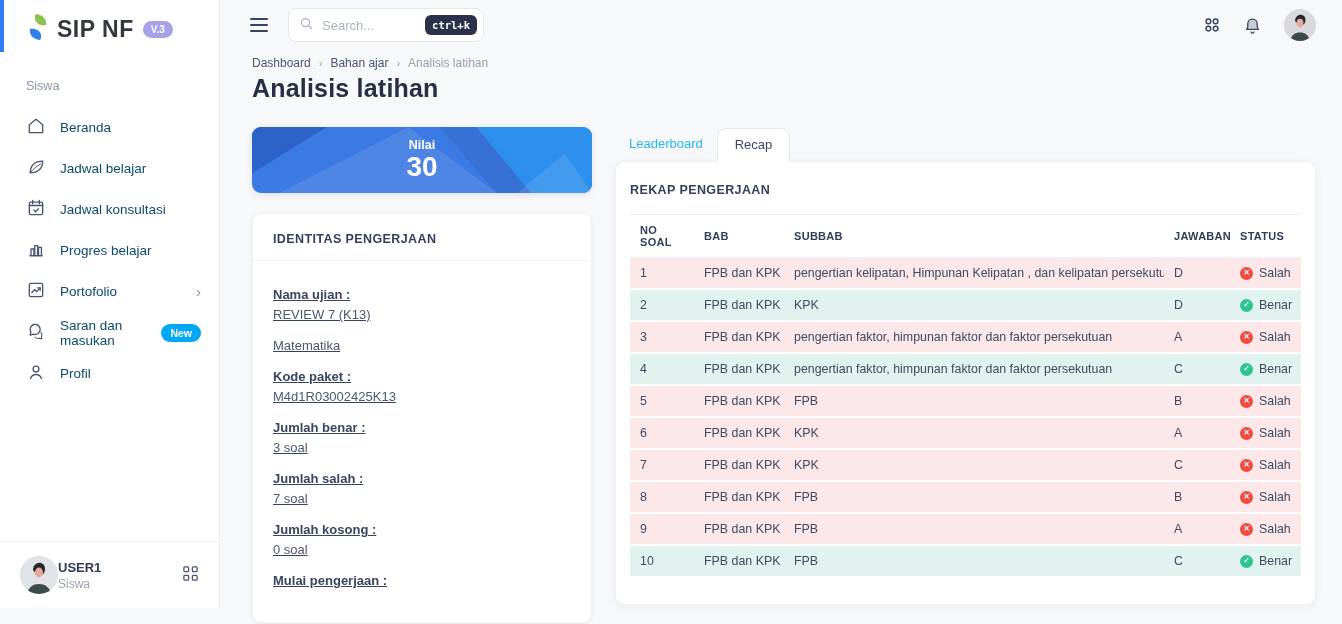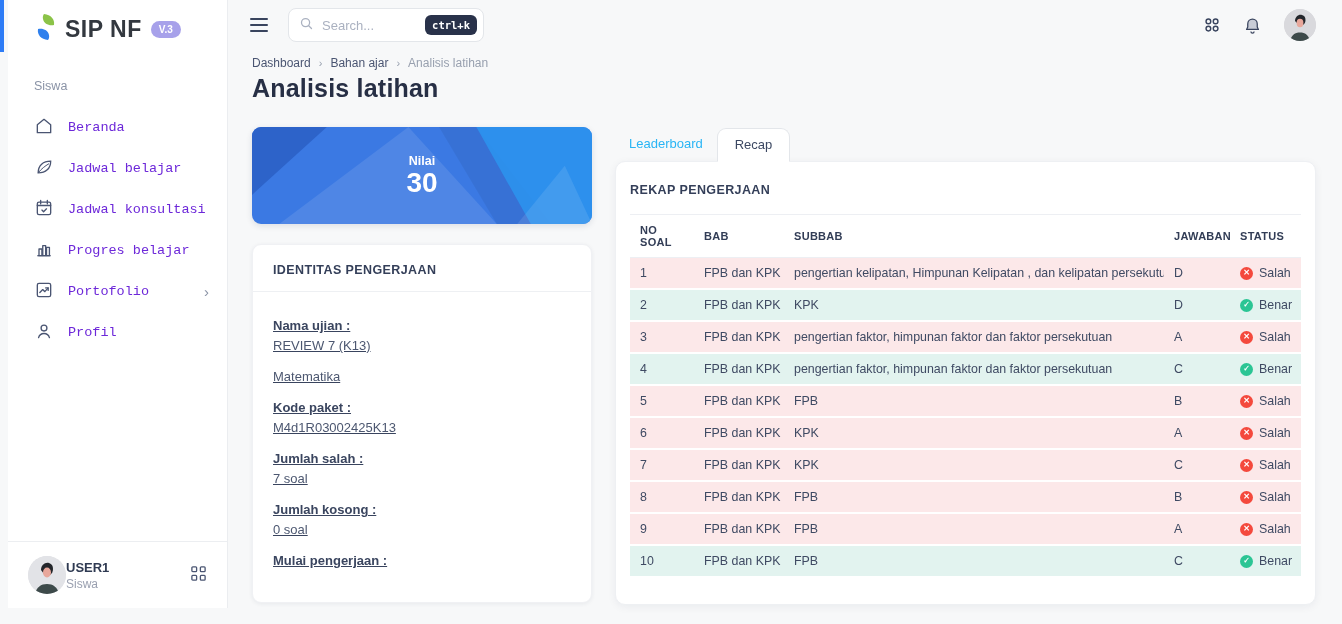--- a/index.html
+++ b/index.html
@@ -7,30 +7,30 @@
   body {
     font-family:"Liberation Sans", sans-serif;
     background:#f7f8f9;
     color:#39445e;
     position:relative;
   }
   .left-accent { position:absolute; left:0; top:0; width:4px; height:52px; background:#2e7cf6; z-index:30; }
 
   
   .sidebar {
-    position:absolute; left:8px; top:0; width:220px; height:608px;
+    position:absolute; left:0; top:0; width:220px; height:608px;
     background:#ffffff; border-right:1px solid #ebedf0; z-index:20;
   }
   .logo-row { display:flex; align-items:center; gap:7px; padding:13px 0 0 26px; }
   .brand-text { font-size:23px; font-weight:800; color:#33383f; letter-spacing:.5px; }
   .ver-badge { background:#a7a1ea; color:#fff; font-size:10px; font-weight:700; padding:3px 8px; border-radius:10px; margin-left:2px; }
   .section-label { padding:34px 0 0 26px; font-size:12.5px; color:#8a93a6; }
   .side-nav { margin-top:14px; }
   .side-item { display:flex; align-items:center; gap:14px; padding:10px 18px 10px 26px; height:41px; cursor:pointer; }
-  .side-item .lbl { font-size:13.5px; color:#6d28d9;font-family:Liberation Mono, monospace; }
+  .side-item .lbl { font-size:13.5px; color:#0c4a6e; }
   .side-item svg { flex:0 0 auto; }
   .chev { margin-left:auto; color:#8a93a6; font-size:15px; }
   .new-badge { margin-left:auto; background:#00a7f5; color:#fff; font-size:10.5px; font-weight:700; padding:3px 9px; border-radius:10px; }
   .sidebar-user {
     position:absolute; left:0; bottom:0; width:100%;
     border-top:1px solid #eceef1; padding:14px 20px; display:flex; align-items:center; gap:0; background:#fff;
   }
   .su-meta { display:flex; flex-direction:column; gap:2px; }
   .su-name { font-size:13px; font-weight:700; color:#2f3a52; }
   .su-role { font-size:12px; color:#9aa0b0; }
@@ -68,21 +68,21 @@
   .crumb.current { color:#98a0af; cursor:default; }
   .crumb-sep { color:#98a0af; font-size:11px; }
   .page-title { font-size:25px; font-weight:800; color:#272f45; margin-top:4px; letter-spacing:.2px; }
 
   .columns { display:flex; gap:23px; margin-top:24px; align-items:flex-start; }
   .col-left { width:340px; flex:0 0 auto; }
   .col-right { flex:1; min-width:0; }
 
   
   .score-card {
-    position:relative; height:97px; border-radius:9px; background:#3b79e3; overflow:hidden;
+    position:relative; height:66px; border-radius:9px; background:#3b79e3; overflow:hidden;
     box-shadow:0 2px 6px rgba(25,40,70,.12);
   }
   .facet { position:absolute; inset:0; }
   .f1 { background:#2d63c9; clip-path:polygon(0 0, 22% 0, 0 70%); }
   .f2 { background:rgba(255,255,255,.10); clip-path:polygon(8% 100%, 46% 0, 72% 100%); }
   .f3 { background:#2b94ef; clip-path:polygon(66% 0, 100% 0, 100% 100%, 82% 100%); opacity:.85; }
   .f4 { background:rgba(255,255,255,.10); clip-path:polygon(78% 100%, 92% 40%, 100% 100%); }
   .f5 { background:rgba(0,0,0,.06); clip-path:polygon(55% 0, 66% 0, 88% 100%, 72% 100%); }
   .score-inner { position:relative; z-index:2; height:100%; display:flex; flex-direction:column; align-items:center; justify-content:center; color:#fff; }
   .score-label { font-size:12.5px; font-weight:700; }
@@ -200,20 +200,30 @@
     <div class="side-item">
       <span>
         <svg width="20" height="20" viewBox="0 0 24 24" fill="none" stroke="#4a5572" stroke-width="1.6" stroke-linecap="round" stroke-linejoin="round">
             <rect x="4" y="4" width="16" height="16" rx="2"></rect>
             <path d="M7 15l3.5-3.5 2.5 2.5L17 9.5"></path>
             <path d="M14 9.5h3v3"></path>
           </svg>
       </span>
       <span class="lbl">Portofolio</span>
       <span class="chev">›</span>
+    </div>
+    <div class="side-item">
+      <span>
+        <svg width="20" height="20" viewBox="0 0 24 24" fill="none" stroke="#4a5572" stroke-width="1.6" stroke-linejoin="round">
+            <path d="M17 10a6 6 0 1 0-11.2 3L5 17l4-1.2A6 6 0 0 0 17 10z"></path>
+            <path d="M17.5 13.5c1 .8 1.6 2 1.6 3.3 0 .8-.2 1.5-.6 2.2l.5 2.5-2.6-.8c-.6.2-1.2.3-1.9.3-1.6 0-3-.7-4-1.8" stroke-width="1.3"></path>
+          </svg>
+      </span>
+      <span class="lbl">Saran dan masukan</span>
+      <span class="new-badge">New</span>
     </div>
     <div class="side-item">
       <span>
         <svg width="20" height="20" viewBox="0 0 24 24" fill="none" stroke="#4a5572" stroke-width="1.6" stroke-linecap="round">
             <circle cx="12" cy="8.5" r="3.5"></circle>
             <path d="M5.5 20c1-3.5 3.5-5 6.5-5s5.5 1.5 6.5 5"></path>
           </svg>
       </span>
       <span class="lbl">Profil</span>
     </div>
@@ -320,20 +330,24 @@
             <div class="id-group">
               <div class="id-label">Nama ujian :</div>
               <div class="id-value">REVIEW 7 (K13)</div>
             </div>
             <div class="id-group">
               <div class="id-value">Matematika</div>
             </div>
             <div class="id-group">
               <div class="id-label">Kode paket :</div>
               <div class="id-value">M4d1R03002425K13</div>
+            </div>
+            <div class="id-group">
+              <div class="id-label">Jumlah benar :</div>
+              <div class="id-value">3 soal</div>
             </div>
             <div class="id-group">
               <div class="id-label">Jumlah salah :</div>
               <div class="id-value">7 soal</div>
             </div>
             <div class="id-group">
               <div class="id-label">Jumlah kosong :</div>
               <div class="id-value">0 soal</div>
             </div>
             <div class="id-group">

